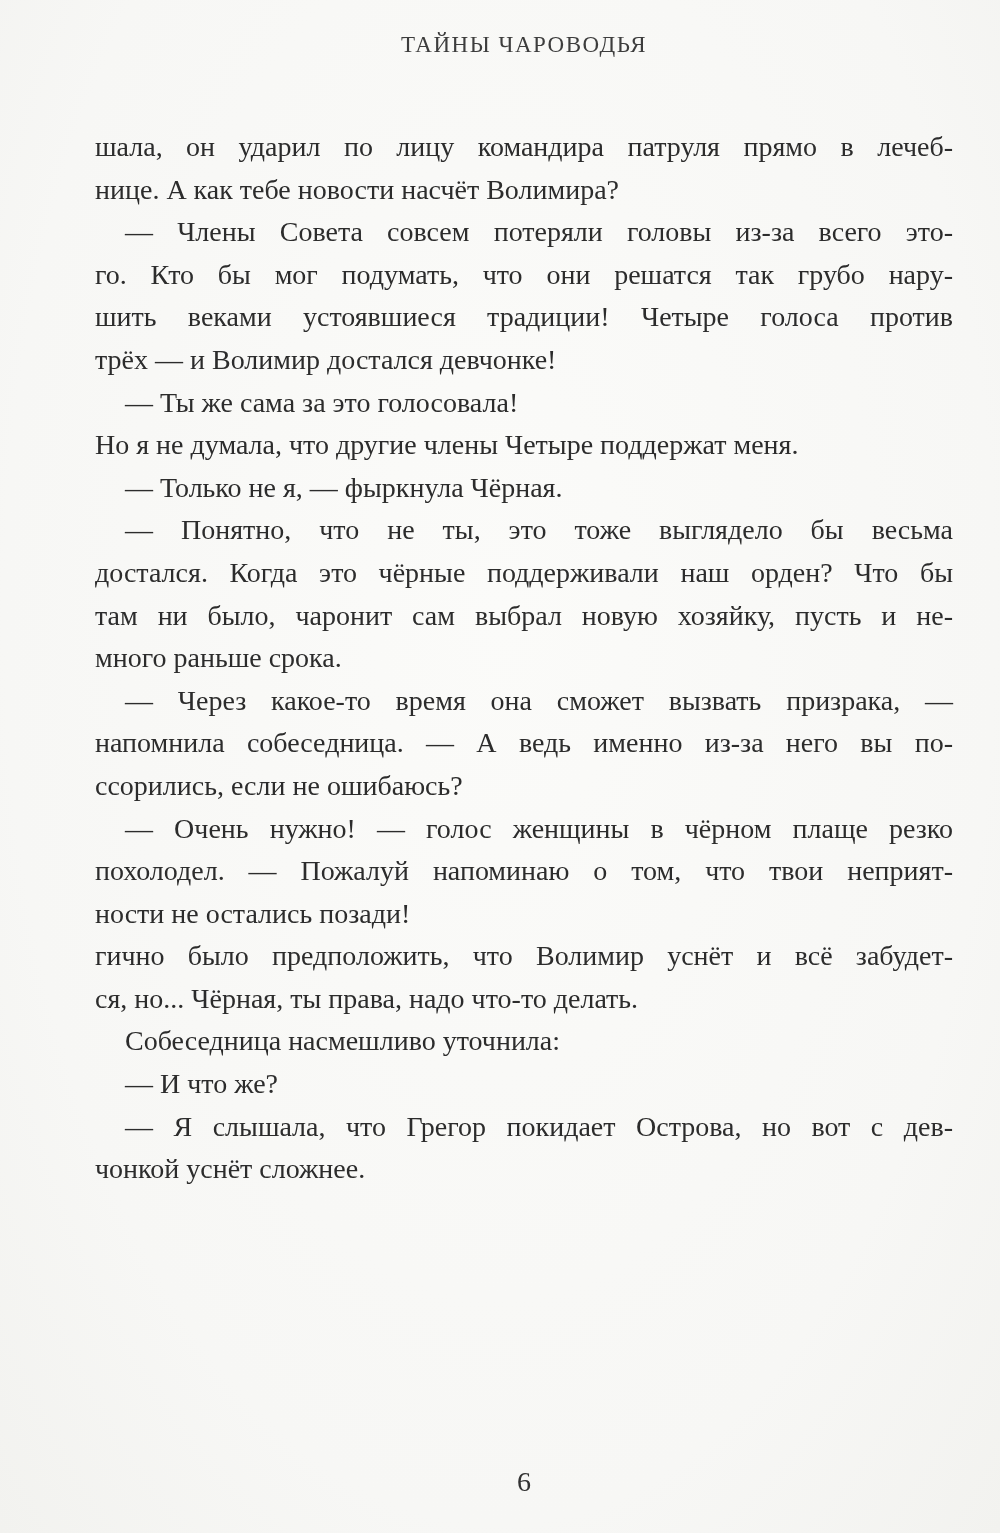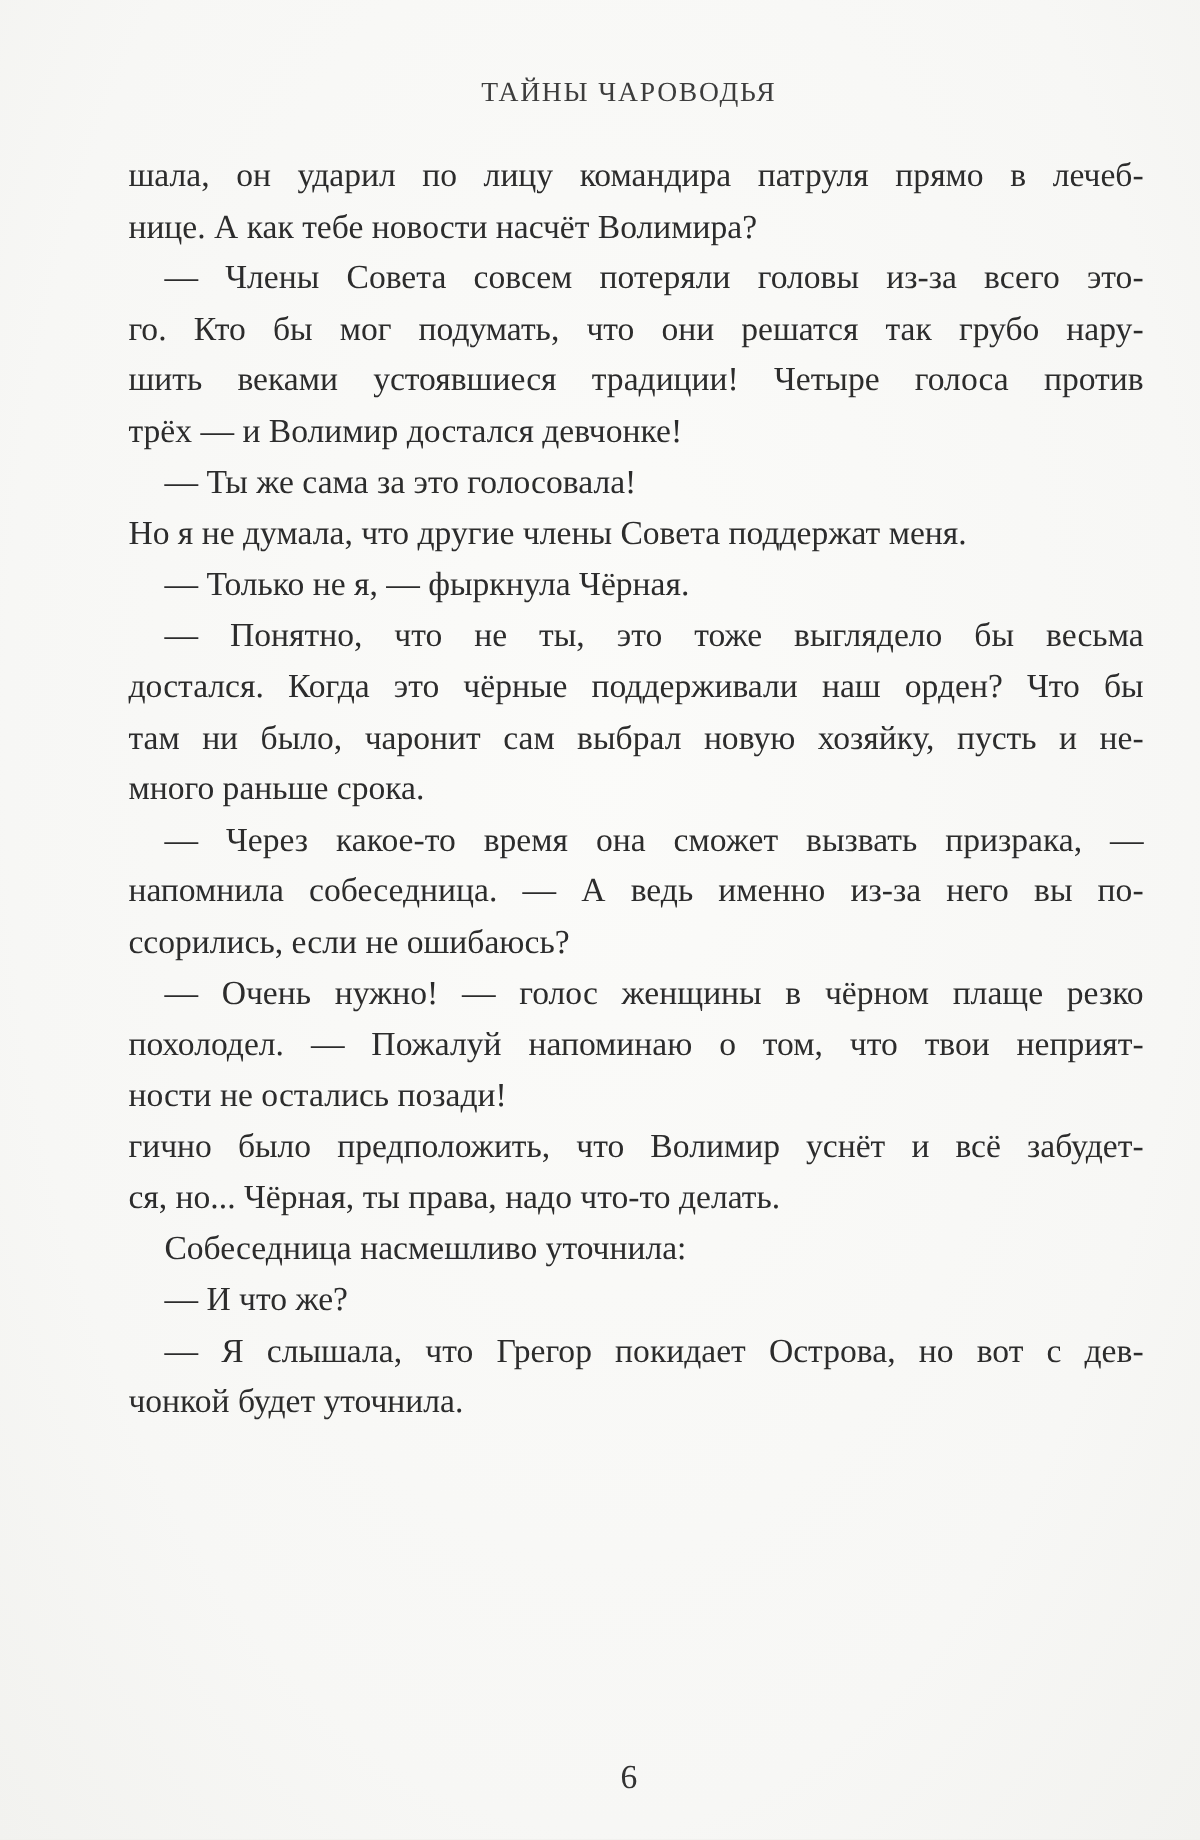--- a/index.html
+++ b/index.html
@@ -13,21 +13,21 @@
     height: 1533px;
     margin: 0 auto;
     background: #f8f8f6;
     background-image: radial-gradient(ellipse at 50% 40%, #fbfbf9 0%, #f7f7f5 70%, #f2f2ef 100%);
     overflow: hidden;
     font-family: "Liberation Serif", "DejaVu Serif", serif;
     color: #2c2c2c;
   }
   .running-head {
     position: absolute;
-    top: 64px;
+    top: 32px;
     left: 95px;
     width: 858px;
     text-align: center;
     font-size: 23px;
     letter-spacing: 1.5px;
     color: #3d3d3d;
   }
   .body-block {
     position: absolute;
     top: 126px;
@@ -44,21 +44,21 @@
     white-space: normal;
     overflow: visible;
   }
   .para .line:not(:last-child) {
     text-align-last: justify;
   }
   .line.indent {
     padding-left: 30px;
   }
   
-  .line { box-sizing: border-box; margin-left: 12px; }
+  .line { box-sizing: border-box; }
   .folio {
     position: absolute;
     top: 1466px;
     left: 95px;
     width: 858px;
     text-align: center;
     font-size: 28px;
     color: #333333;
   }
 </style>
@@ -76,21 +76,21 @@
       <div class="para">
         <div class="line indent">— Члены Совета совсем потеряли головы из-за всего это-</div>
         <div class="line">го. Кто бы мог подумать, что они решатся так грубо нару-</div>
         <div class="line">шить веками устоявшиеся традиции! Четыре голоса против</div>
         <div class="line">трёх — и Волимир достался девчонке!</div>
       </div>
       <div class="para">
         <div class="line indent">— Ты же сама за это голосовала!</div>
       </div>
       <div class="para">
-        <div class="line">Но я не думала, что другие члены Совета поддержат меня.</div>
+        <div class="line">Но я не думала, что другие члены Четыре поддержат меня.</div>
       </div>
       <div class="para">
         <div class="line indent">— Только не я, — фыркнула Чёрная.</div>
       </div>
       <div class="para">
         <div class="line indent">— Понятно, что не ты, это тоже выглядело бы весьма</div>
         <div class="line">достался. Когда это чёрные поддерживали наш орден? Что бы</div>
         <div class="line">там ни было, чаронит сам выбрал новую хозяйку, пусть и не-</div>
         <div class="line">много раньше срока.</div>
       </div>
@@ -109,18 +109,18 @@
         <div class="line">ся, но... Чёрная, ты права, надо что-то делать.</div>
       </div>
       <div class="para">
         <div class="line indent">Собеседница насмешливо уточнила:</div>
       </div>
       <div class="para">
         <div class="line indent">— И что же?</div>
       </div>
       <div class="para">
         <div class="line indent">— Я слышала, что Грегор покидает Острова, но вот с дев-</div>
-        <div class="line">чонкой будет уточнила.</div>
+        <div class="line">чонкой уснёт сложнее.</div>
       </div>
     </div>
 
   <div class="folio">6</div>
 </div>
 
 </body></html>

